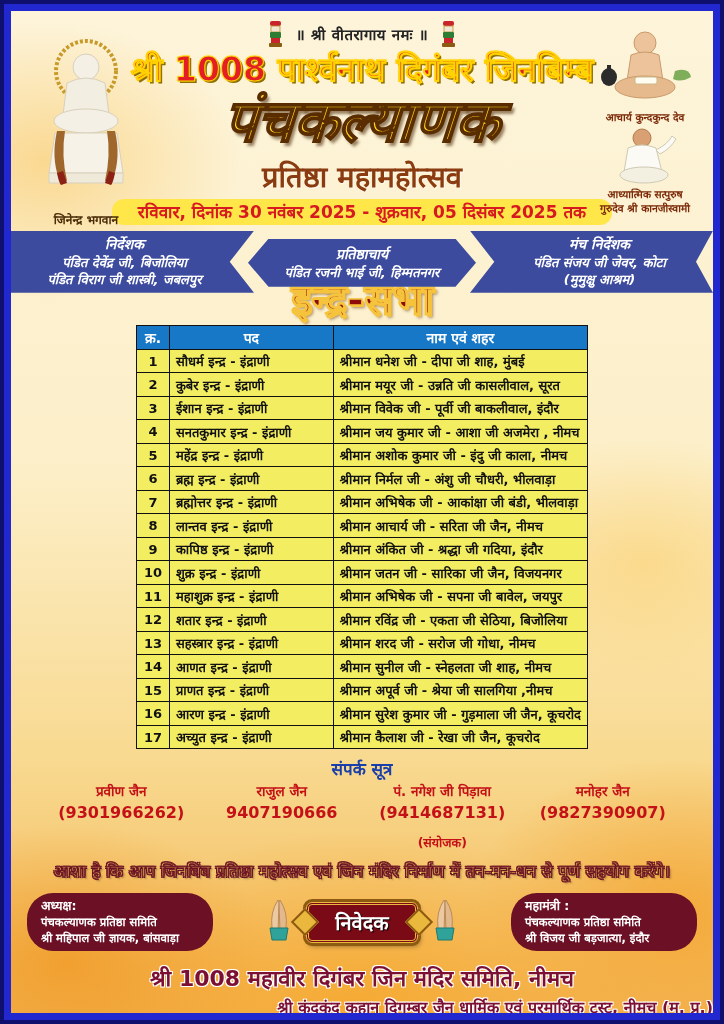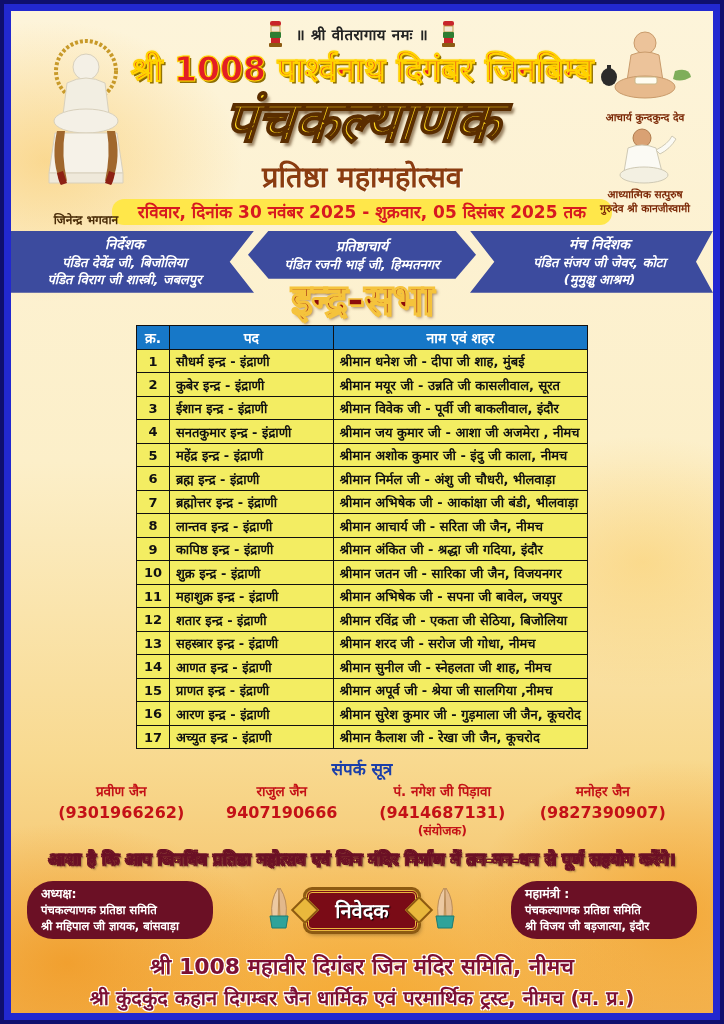--- a/index.html
+++ b/index.html
@@ -59,21 +59,21 @@
   .right-figure-bottom { position:absolute; right:8px; top:117px; width:120px; text-align:center; }
   .right-caption { font-size:10.5px; font-weight:bold; color:#7c2a08; line-height:1.3; }
 
   
   .banner-row { display:flex; margin-top:6px; height:62px; }
   .ribbon { background:#3c4b9e; color:#fff; text-align:center;
     display:flex; flex-direction:column; justify-content:center; line-height:1.35;font-style:italic; }
   .ribbon .r-title { font-size:14px; font-weight:bold; }
   .ribbon .r-line { font-size:13px; font-weight:bold; }
   .ribbon-left  { width:245px; clip-path:polygon(0 0,100% 0,90% 50%,100% 100%,0 100%); padding-right:16px; }
-  .ribbon-center{ width:230px; clip-path:polygon(0 50%,9% 0,91% 0,100% 50%,91% 100%,9% 100%); margin:0 -6px; height:48px; }
+  .ribbon-center{ width:230px; clip-path:polygon(0 50%,9% 0,91% 0,100% 50%,91% 100%,9% 100%); margin:8px -6px; height:48px; }
   .ribbon-right { width:245px; clip-path:polygon(0 0,100% 0,93% 50%,100% 100%,0 100%,10% 50%); padding-left:16px; }
 
   .assembly-title {
     text-align:center; font-size:42px; font-weight:bold; color:#8d0b0b;
     -webkit-text-stroke:1.5px #f5c33c;
     text-shadow:2px 2px 0 #f5c33c, 3px 3px 3px rgba(90,40,0,.5);
     margin-top:-14px; line-height:1.0;
   }
 
   
@@ -89,25 +89,25 @@
   table.indra td.sn { text-align:center; width:34px; padding:1px 2px; }
   table.indra td.pad { width:168px; }
   table.indra td.nm { width:250px; }
 
   
   .contact-heading { text-align:center; font-size:17px; font-weight:bold; color:#1b3faa; margin-top:8px; }
   .contact-row { display:flex; justify-content:space-around; padding:2px 30px 0; }
   .contact-card { text-align:center; min-width:130px; }
   .contact-name { font-size:13.5px; font-weight:bold; color:#c41117; }
   .contact-phone { font-size:16px; font-weight:bold; color:#c41117; margin-top:3px; }
-  .contact-note { font-size:12.5px; font-weight:bold; color:#c41117; margin-top:0; }
+  .contact-note { font-size:12.5px; font-weight:bold; color:#c41117; margin-top:12px; }
 
   
   .appeal {
-    text-align:center; font-size:16.5px; font-weight:bold; color:#ffe25a;
+    text-align:center; font-size:16.5px; font-weight:normal; color:#ffe25a;
     -webkit-text-stroke:.8px #6b1025;
     text-shadow:1px 1px 0 #6b1025, -1px -1px 0 #6b1025, 1px -1px 0 #6b1025, -1px 1px 0 #6b1025, 2px 2px 2px rgba(0,0,0,.4);
     margin-top:8px; letter-spacing:.2px;
   }
 
   
   .committee-row { display:flex; align-items:center; justify-content:space-between; padding:0 16px; margin-top:8px; height:64px; }
   .officer-box {
     background:#6b1025; color:#fff; border-radius:26px; padding:5px 14px;
     text-align:left; line-height:1.35; width:186px;
@@ -127,21 +127,21 @@
   .nivedak-plaque:before { left:-14px; }
   .nivedak-plaque:after { right:-14px; }
   .nivedak-label { font-size:20px; font-weight:bold; color:#fff; text-shadow:1px 1px 1px #000; }
 
   
   .footer-line1, .footer-line2 {
     text-align:center; font-weight:bold; color:#7c1033;
     text-shadow:1px 1px 0 #fff, -1px -1px 0 #fff, 1px -1px 0 #fff, -1px 1px 0 #fff;
   }
   .footer-line1 { font-size:22px; margin-top:8px; }
-  .footer-line2 { font-size:20px; margin-top:4px; }
+  .footer-line2 { font-size:16px; margin-top:4px;text-align:right; }
 </style>
 </head>
 <body>
 
 <div class="frame">
 <div class="frame-inner">
 <div class="content">
 
   <div class="left-figure">
     <span>

